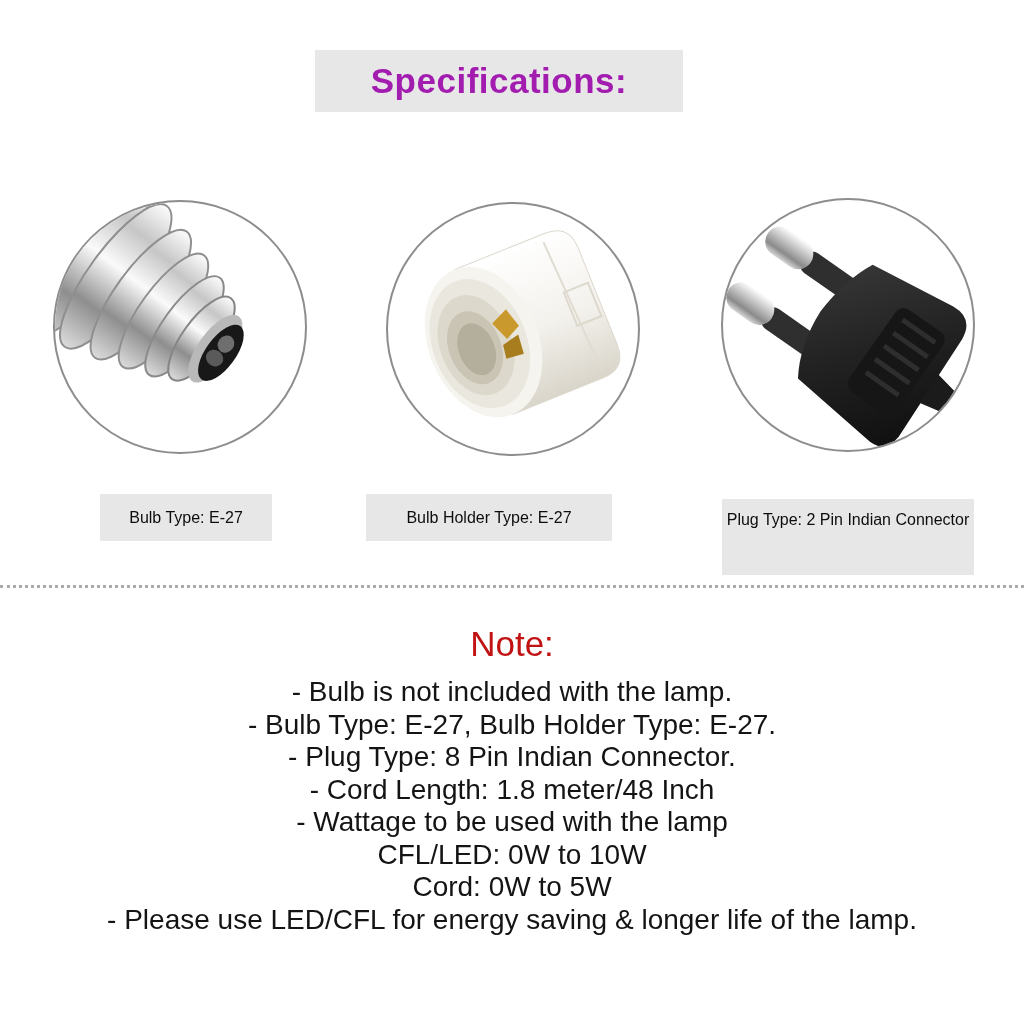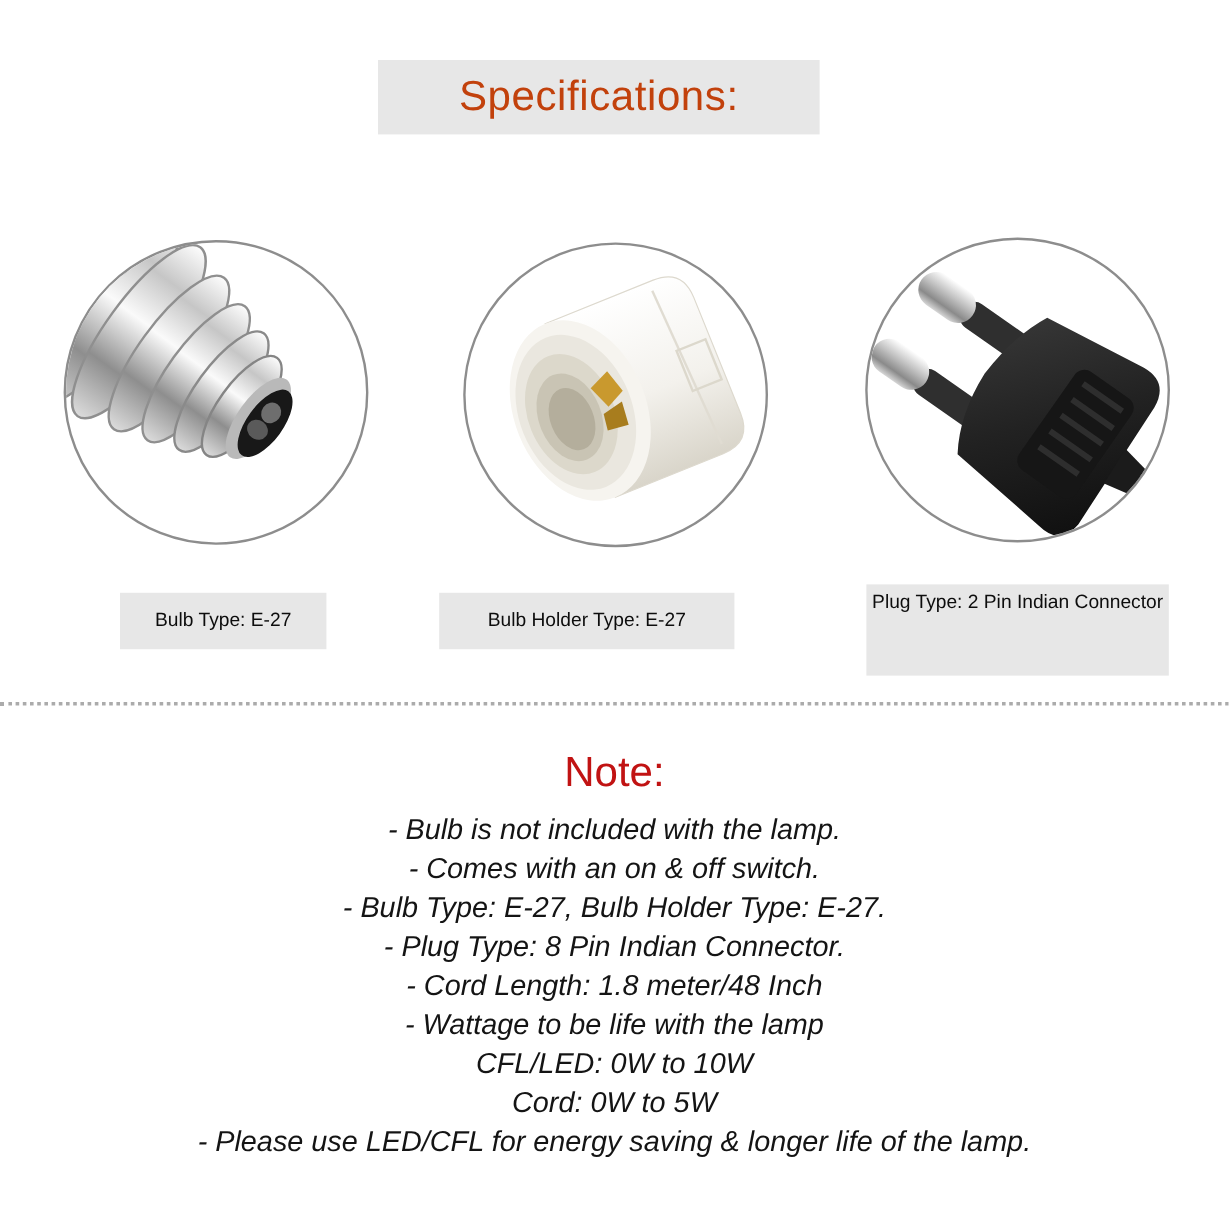--- a/index.html
+++ b/index.html
@@ -4,52 +4,52 @@
 <style>
   html,body{margin:0;padding:0;background:#ffffff;}
   body{font-family:"Liberation Sans", sans-serif; -webkit-font-smoothing:antialiased;}
   #canvas{position:relative;width:1024px;height:1024px;background:#ffffff;overflow:hidden;}
 
   .spec-header{
     position:absolute;left:315px;top:50px;width:368px;height:62px;
     background:#e7e7e7;display:flex;align-items:center;justify-content:center;
   }
   .spec-header span{
-    color:#c2410c;font-size:35px;font-weight:normal;letter-spacing:0.5px;
+    color:#a21caf;font-size:35px;font-weight:bold;letter-spacing:0.5px;
   }
 
   .circle{
     position:absolute;width:250px;height:250px;border-radius:50%;
     border:2px solid #8d8d8d;background:#ffffff;overflow:hidden;
   }
   .circle svg{display:block;}
   #circle-1{left:53px;top:200px;}
   #circle-2{left:386px;top:202px;}
   #circle-3{left:721px;top:198px;}
 
   .caption{
     position:absolute;background:#e7e7e7;color:#0d0d0d;
     font-size:16px;text-align:center;
   }
   #caption-1{left:100px;top:494px;width:172px;height:47px;line-height:47px;}
   #caption-2{left:366px;top:494px;width:246px;height:47px;line-height:47px;}
-  #caption-3{left:722px;top:487px;width:252px;height:76px;line-height:25px;padding-top:3px;box-sizing:border-box;}
+  #caption-3{left:722px;top:499px;width:252px;height:76px;line-height:35px;padding-top:3px;box-sizing:border-box;}
 
   .dotted-divider{
     position:absolute;left:0;top:585px;width:1024px;height:0;
     border-top:3px dotted #ababab;
   }
 
   .note-title{
     position:absolute;left:0;top:624px;width:1024px;text-align:center;
     color:#c11313;font-size:35px;font-weight:normal;
   }
   .note-list{
     position:absolute;left:0;top:676px;width:1024px;text-align:center;
-    color:#141414;font-size:24px;line-height:32.5px;font-style:italic;
+    color:#141414;font-size:28px;line-height:32.5px;
   }
 </style>
 </head>
 <body>
 
 <div id="canvas">
 
   <div class="spec-header">
     <span>Specifications:</span>
   </div>
@@ -136,23 +136,22 @@
 
   <div id="caption-1" class="caption">Bulb Type: E-27</div>
   <div id="caption-2" class="caption">Bulb Holder Type: E-27</div>
   <div id="caption-3" class="caption">Plug Type: 2 Pin Indian Connector</div>
 
   <div class="dotted-divider"></div>
 
   <div class="note-title">Note:</div>
   <div class="note-list">
     <div>- Bulb is not included with the lamp.</div>
-    <div>- Comes with an on &amp; off switch.</div>
     <div>- Bulb Type: E-27, Bulb Holder Type: E-27.</div>
     <div>- Plug Type: 8 Pin Indian Connector.</div>
     <div>- Cord Length: 1.8 meter/48 Inch</div>
-    <div>- Wattage to be life with the lamp</div>
+    <div>- Wattage to be used with the lamp</div>
     <div>CFL/LED: 0W to 10W</div>
     <div>Cord: 0W to 5W</div>
     <div>- Please use LED/CFL for energy saving &amp; longer life of the lamp.</div>
   </div>
 
 </div>
 
 </body></html>

